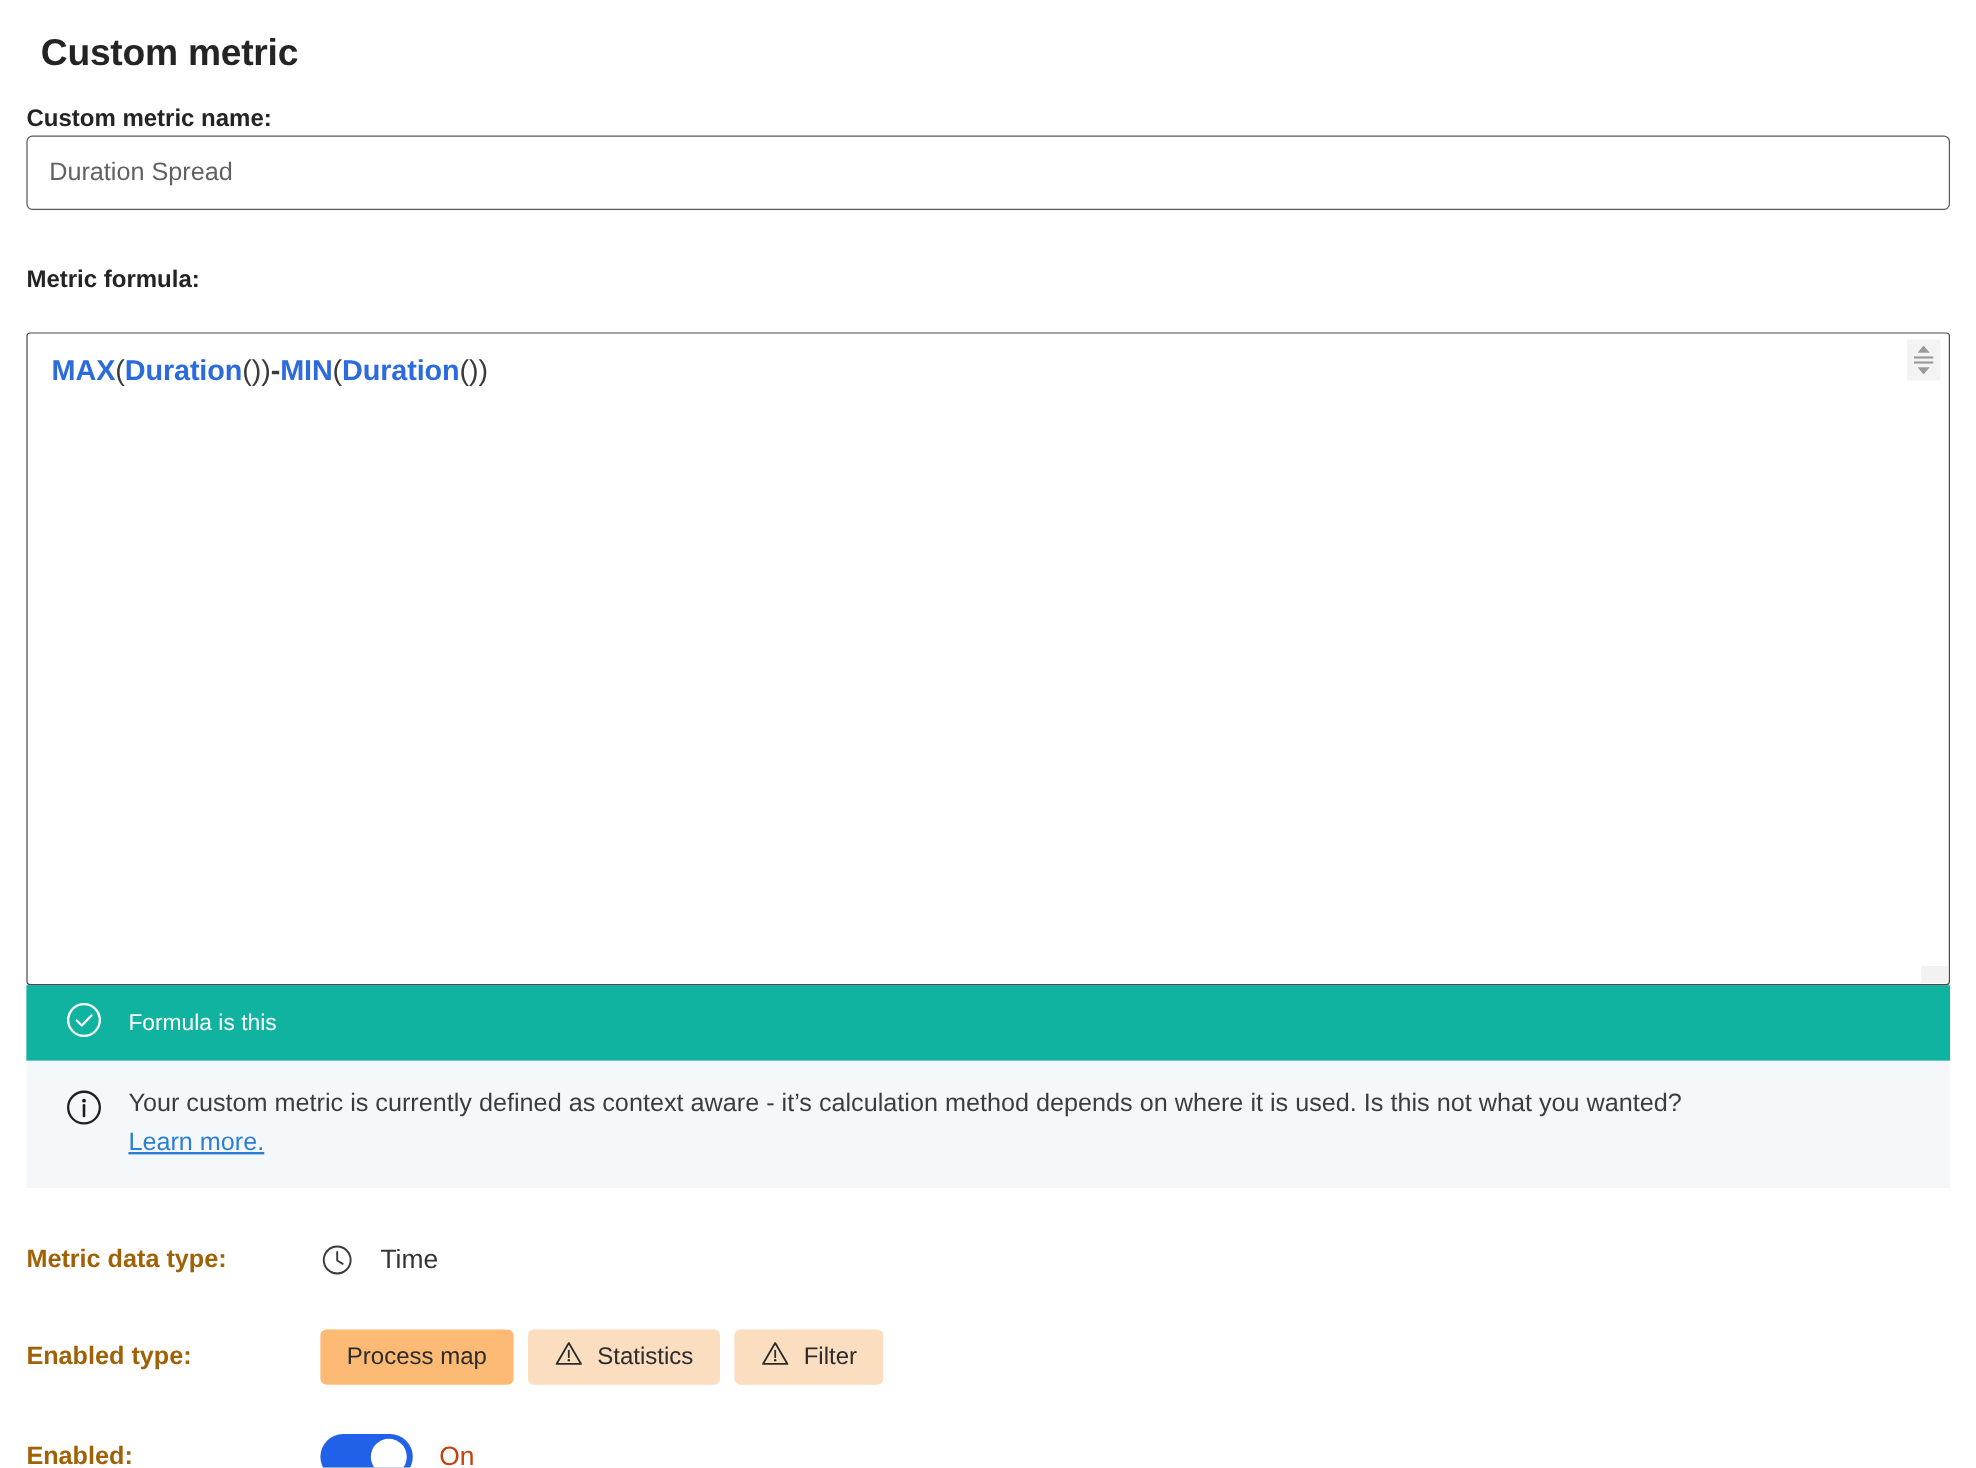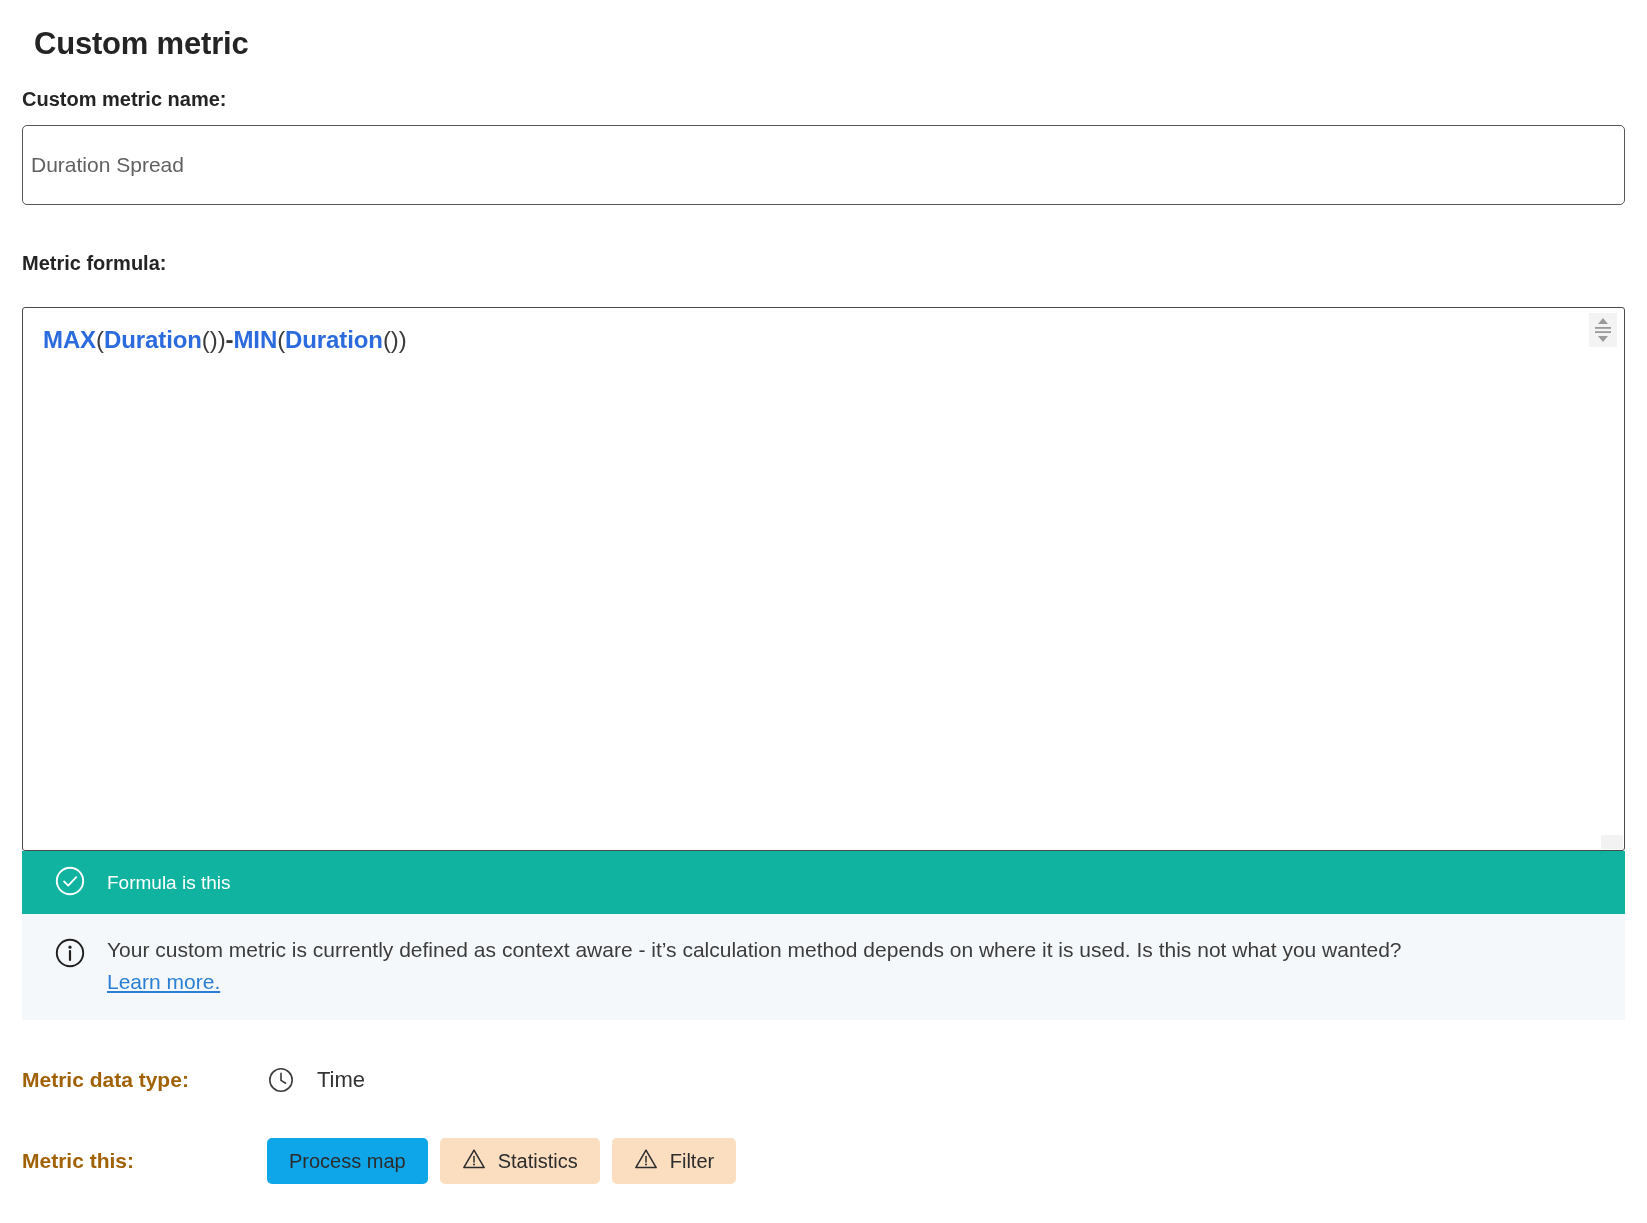--- a/index.html
+++ b/index.html
@@ -35,29 +35,29 @@
     font-weight: bold;
     color: #242424;
     line-height: 26px;
   }
   .label-name { margin-top: 22px; }
   .label-formula { margin-top: 45px; }
 
   .name-input {
     display: block;
     width: 100%;
-    height: 80px;
-    margin-top: 13px;
+    height: 62px;
+    margin-top: 1px;
     border: 1.6px solid #575757;
     border-radius: 5px;
     background: #ffffff;
     font-family: "Liberation Sans", sans-serif;
     font-size: 21px;
     color: #616161;
-    padding: 0 8px;
+    padding: 0 18px;
     outline: none;
   }
   .name-input::placeholder { color: #8a8a8a; }
 
   .formula-wrap {
     position: relative;
     margin-top: 31px;
     height: 544px;
     border: 1.6px solid #4a4a4a;
     border-radius: 3px;
@@ -155,21 +155,21 @@
   .badge {
     display: flex;
     align-items: center;
     gap: 12px;
     height: 46px;
     padding: 0 22px;
     border-radius: 5px;
     font-size: 20px;
     color: #2c2c2c;
   }
-  .badge.blue { background: #0ea5e9; }
+  .badge.blue { background: #fdba74; }
   .badge.amber { background: #fbddc0; }
 
   .toggle {
     width: 77px;
     height: 38px;
     border-radius: 19px;
     background: #2160e8;
     position: relative;
     flex: 0 0 auto;
     cursor: pointer;
@@ -244,21 +244,21 @@
     <span class="dt-icon">
       <svg width="28" height="28" viewBox="0 0 28 28" aria-hidden="true">
         <circle cx="14" cy="14" r="11.2" fill="none" stroke="#3b3b3b" stroke-width="1.6"></circle>
         <path d="M14 7.4 V14.4 L18.6 17.2" fill="none" stroke="#3b3b3b" stroke-width="1.6" stroke-linecap="round" stroke-linejoin="round"></path>
       </svg>
     </span>
     <span class="dt-value">Time</span>
   </div>
 
   <div class="prop-row row-metric-type">
-    <span class="prop-label">Metric this:</span>
+    <span class="prop-label">Enabled type:</span>
     <div class="badges">
       <div class="badge blue">
         <span>Process map</span>
       </div>
       <div class="badge amber">
         <span>
           <svg width="24" height="24" viewBox="0 0 24 24" aria-hidden="true">
             <path d="M12 3.2 L22.2 20.6 H1.8 Z" fill="none" stroke="#2c2c2c" stroke-width="1.5" stroke-linejoin="round"></path>
             <path d="M12 9.6 V15" fill="none" stroke="#2c2c2c" stroke-width="1.5" stroke-linecap="round"></path>
             <circle cx="12" cy="17.6" r="1" fill="#2c2c2c"></circle>

